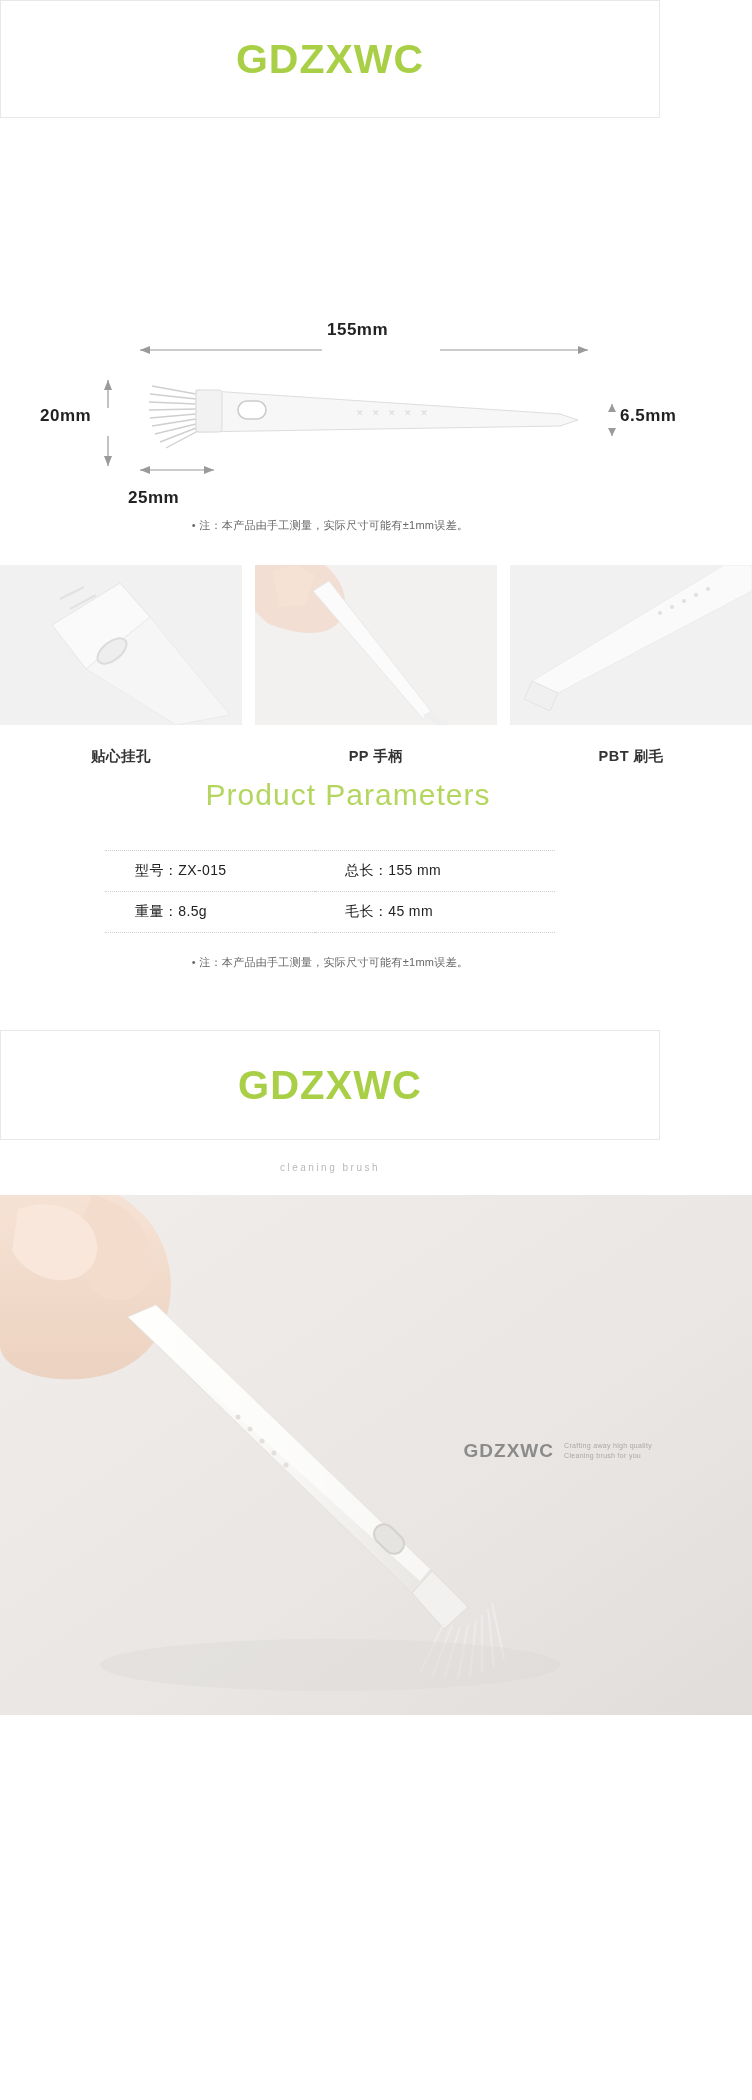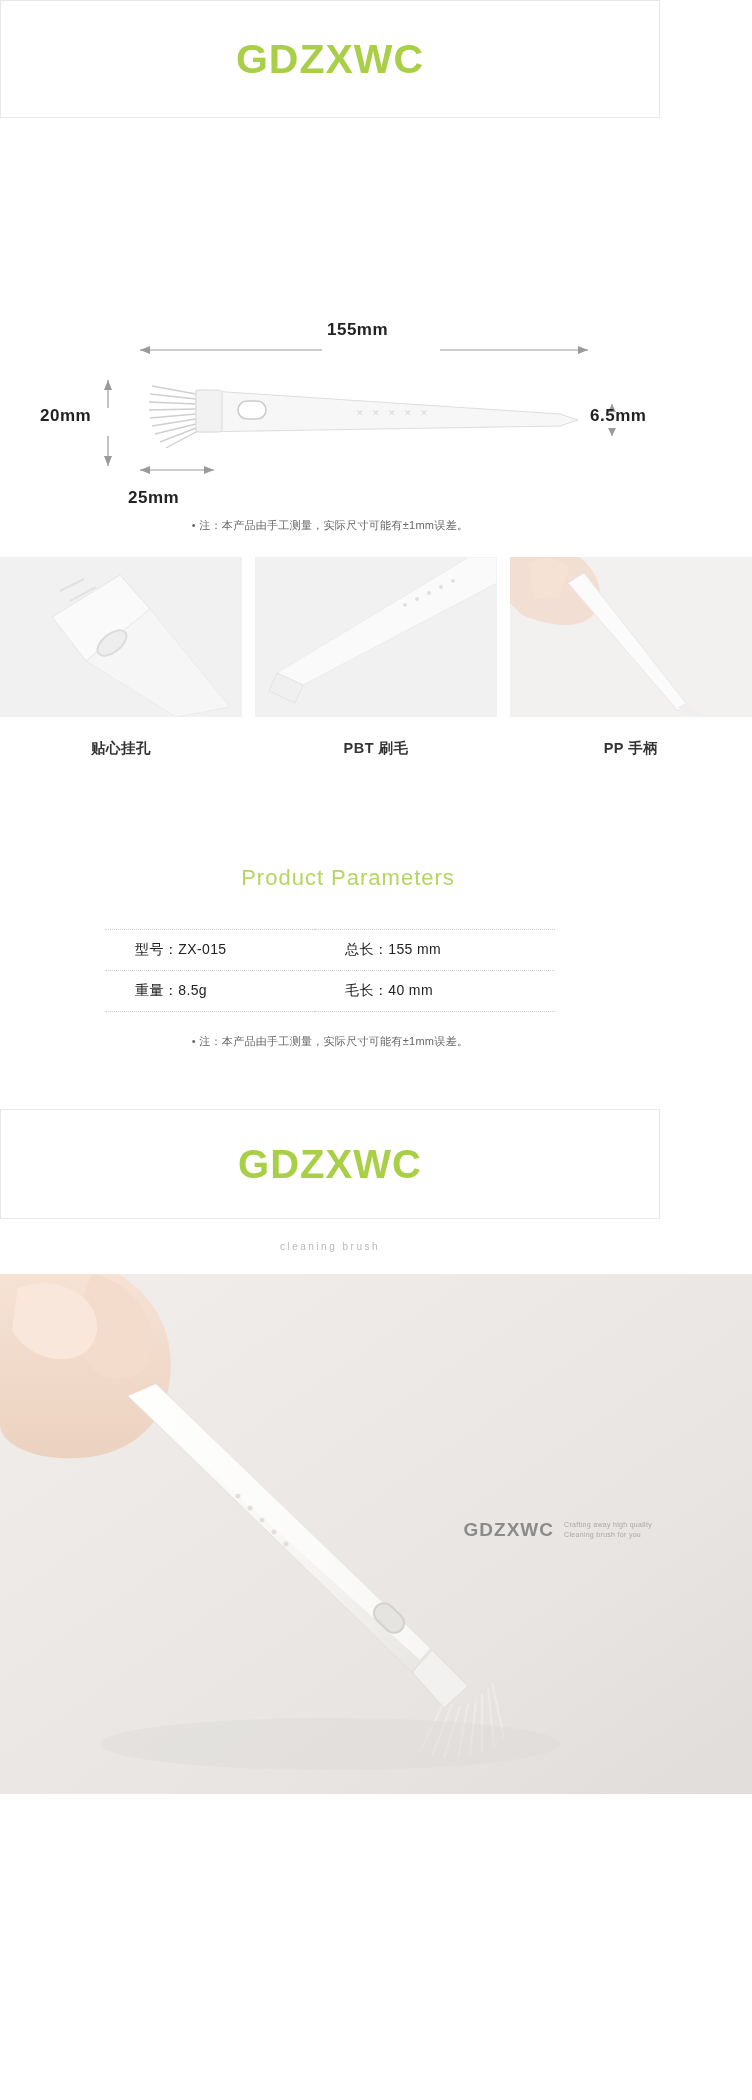--- a/index.html
+++ b/index.html
@@ -41,36 +41,36 @@
   }
   .dim-label {
     position: absolute;
     font-size: 17px;
     font-weight: 700;
     color: #222;
     letter-spacing: 0.5px;
   }
   .dim-top { left: 327px; top: 202px; }
   .dim-left { left: 40px; top: 288px; }
-  .dim-right { left: 590px; top: 288px; }
+  .dim-right { left: 620px; top: 288px; }
   .dim-bottom { left: 128px; top: 370px; }
 
   .note-line {
     text-align: center;
     font-size: 11px;
     color: #666;
     letter-spacing: 0.3px;
   }
 
   
   .features {
     display: flex;
     gap: 13px;
     padding: 12px 0px;
-    margin-top: 12px;
+    margin-top: 20px;
   }
   .feature {
     width: 242px;
   }
   .feature-img {
     width: 242px;
     height: 160px;
     background: #f0f0f0;
     position: relative;
     overflow: hidden;
@@ -80,24 +80,23 @@
     margin-top: 22px;
     font-size: 14.5px;
     font-weight: 700;
     color: #333;
     letter-spacing: 0.5px;
   }
 
   
   .params-title {
     text-align: center;
-    font-size: 22px;
+    font-size: 30px;
     color: #b4d65f;
     letter-spacing: 1px;
-    margin-top: 95px;
     font-weight: 400;
     padding-left: 36px;
   }
   .params-table {
     margin: 38px auto 0;
     width: 450px;
     border-collapse: collapse;
   }
   .params-table tr {
     border-top: 1px dotted #cfcfcf;
@@ -253,61 +252,61 @@
           <path d="M86,104 L150,52 L230,150 L176,160 Z" fill="#f6f6f6" stroke="#ebebeb"></path>
           <ellipse cx="112" cy="86" rx="17" ry="9" transform="rotate(-38 112 86)" fill="#eeeeee" stroke="#dcdcdc" stroke-width="2"></ellipse>
         </svg>
       </div>
       <div class="feature-cap">贴心挂孔</div>
     </div>
 
     <div class="feature">
       <div class="feature-img">
         <svg width="242" height="160" viewBox="0 0 242 160">
+          <rect width="242" height="160" fill="#f2f1f0"></rect>
+          <path d="M0,0 L70,0 C86,14 96,34 86,54 C74,74 40,70 12,58 L0,46 Z" fill="#f2ded2"></path>
+          <path d="M18,6 L40,0 L60,10 L50,40 L24,42 Z" fill="#f6e2d4"></path>
+          <path d="M58,26 L74,16 L176,146 L168,154 Z" fill="#fbfbfb" stroke="#e9e9e9"></path>
+          <path d="M168,150 L176,146 L196,160 L182,160 Z" fill="#efefef"></path>
+        </svg>
+      </div>
+      <div class="feature-cap">PP 手柄</div>
+    </div>
+
+    <div class="feature">
+      <div class="feature-img">
+        <svg width="242" height="160" viewBox="0 0 242 160">
           <rect width="242" height="160" fill="#f1f1f1"></rect>
           <path d="M242,0 L242,26 L48,128 L22,116 L214,0 Z" fill="#fafafa" stroke="#ececec"></path>
           <path d="M22,116 L48,128 L40,146 L14,134 Z" fill="#f0f0f0" stroke="#e4e4e4"></path>
           <g fill="#dfdfdf">
             <circle cx="150" cy="48" r="2"></circle>
               <circle cx="162" cy="42" r="2"></circle>
             <circle cx="174" cy="36" r="2"></circle>
               <circle cx="186" cy="30" r="2"></circle>
             <circle cx="198" cy="24" r="2"></circle>
           </g>
         </svg>
       </div>
       <div class="feature-cap">PBT 刷毛</div>
     </div>
 
-    <div class="feature">
-      <div class="feature-img">
-        <svg width="242" height="160" viewBox="0 0 242 160">
-          <rect width="242" height="160" fill="#f2f1f0"></rect>
-          <path d="M0,0 L70,0 C86,14 96,34 86,54 C74,74 40,70 12,58 L0,46 Z" fill="#f2ded2"></path>
-          <path d="M18,6 L40,0 L60,10 L50,40 L24,42 Z" fill="#f6e2d4"></path>
-          <path d="M58,26 L74,16 L176,146 L168,154 Z" fill="#fbfbfb" stroke="#e9e9e9"></path>
-          <path d="M168,150 L176,146 L196,160 L182,160 Z" fill="#efefef"></path>
-        </svg>
-      </div>
-      <div class="feature-cap">PP 手柄</div>
-    </div>
-
   </div>
 
   <div class="params-title">Product Parameters</div>
 
   <table class="params-table">
     <tbody>
       <tr>
         <td class="c1">型号：ZX-015</td>
         <td class="c2">总长：155 mm</td>
       </tr>
       <tr>
         <td class="c1">重量：8.5g</td>
-        <td class="c2">毛长：40 mm</td>
+        <td class="c2">毛长：45 mm</td>
       </tr>
     </tbody>
   </table>
 
   <div class="note-line params-note">• 注：本产品由手工测量，实际尺寸可能有±1mm误差。</div>
 
   <div class="spacer-60"></div>
 
   <div class="bottom-brand">
     <div class="brand-title">GDZXWC</div>

